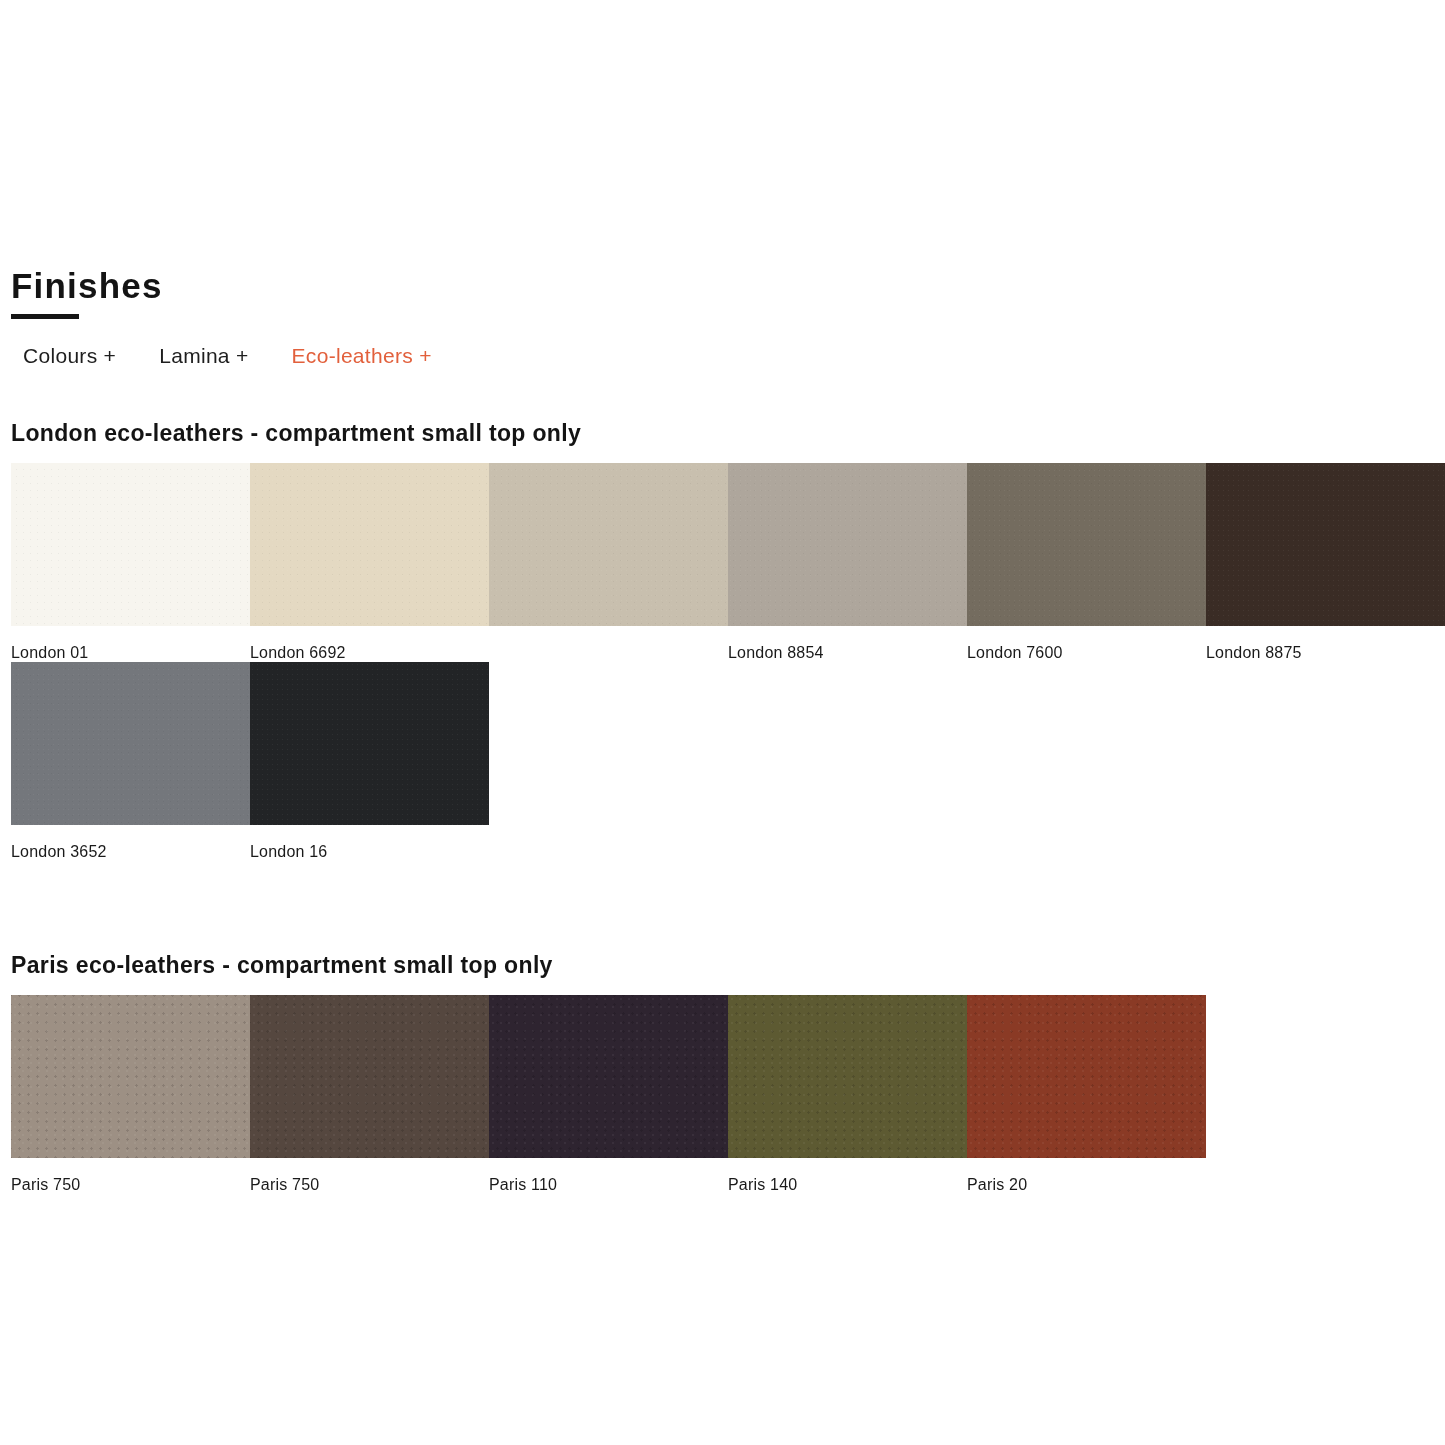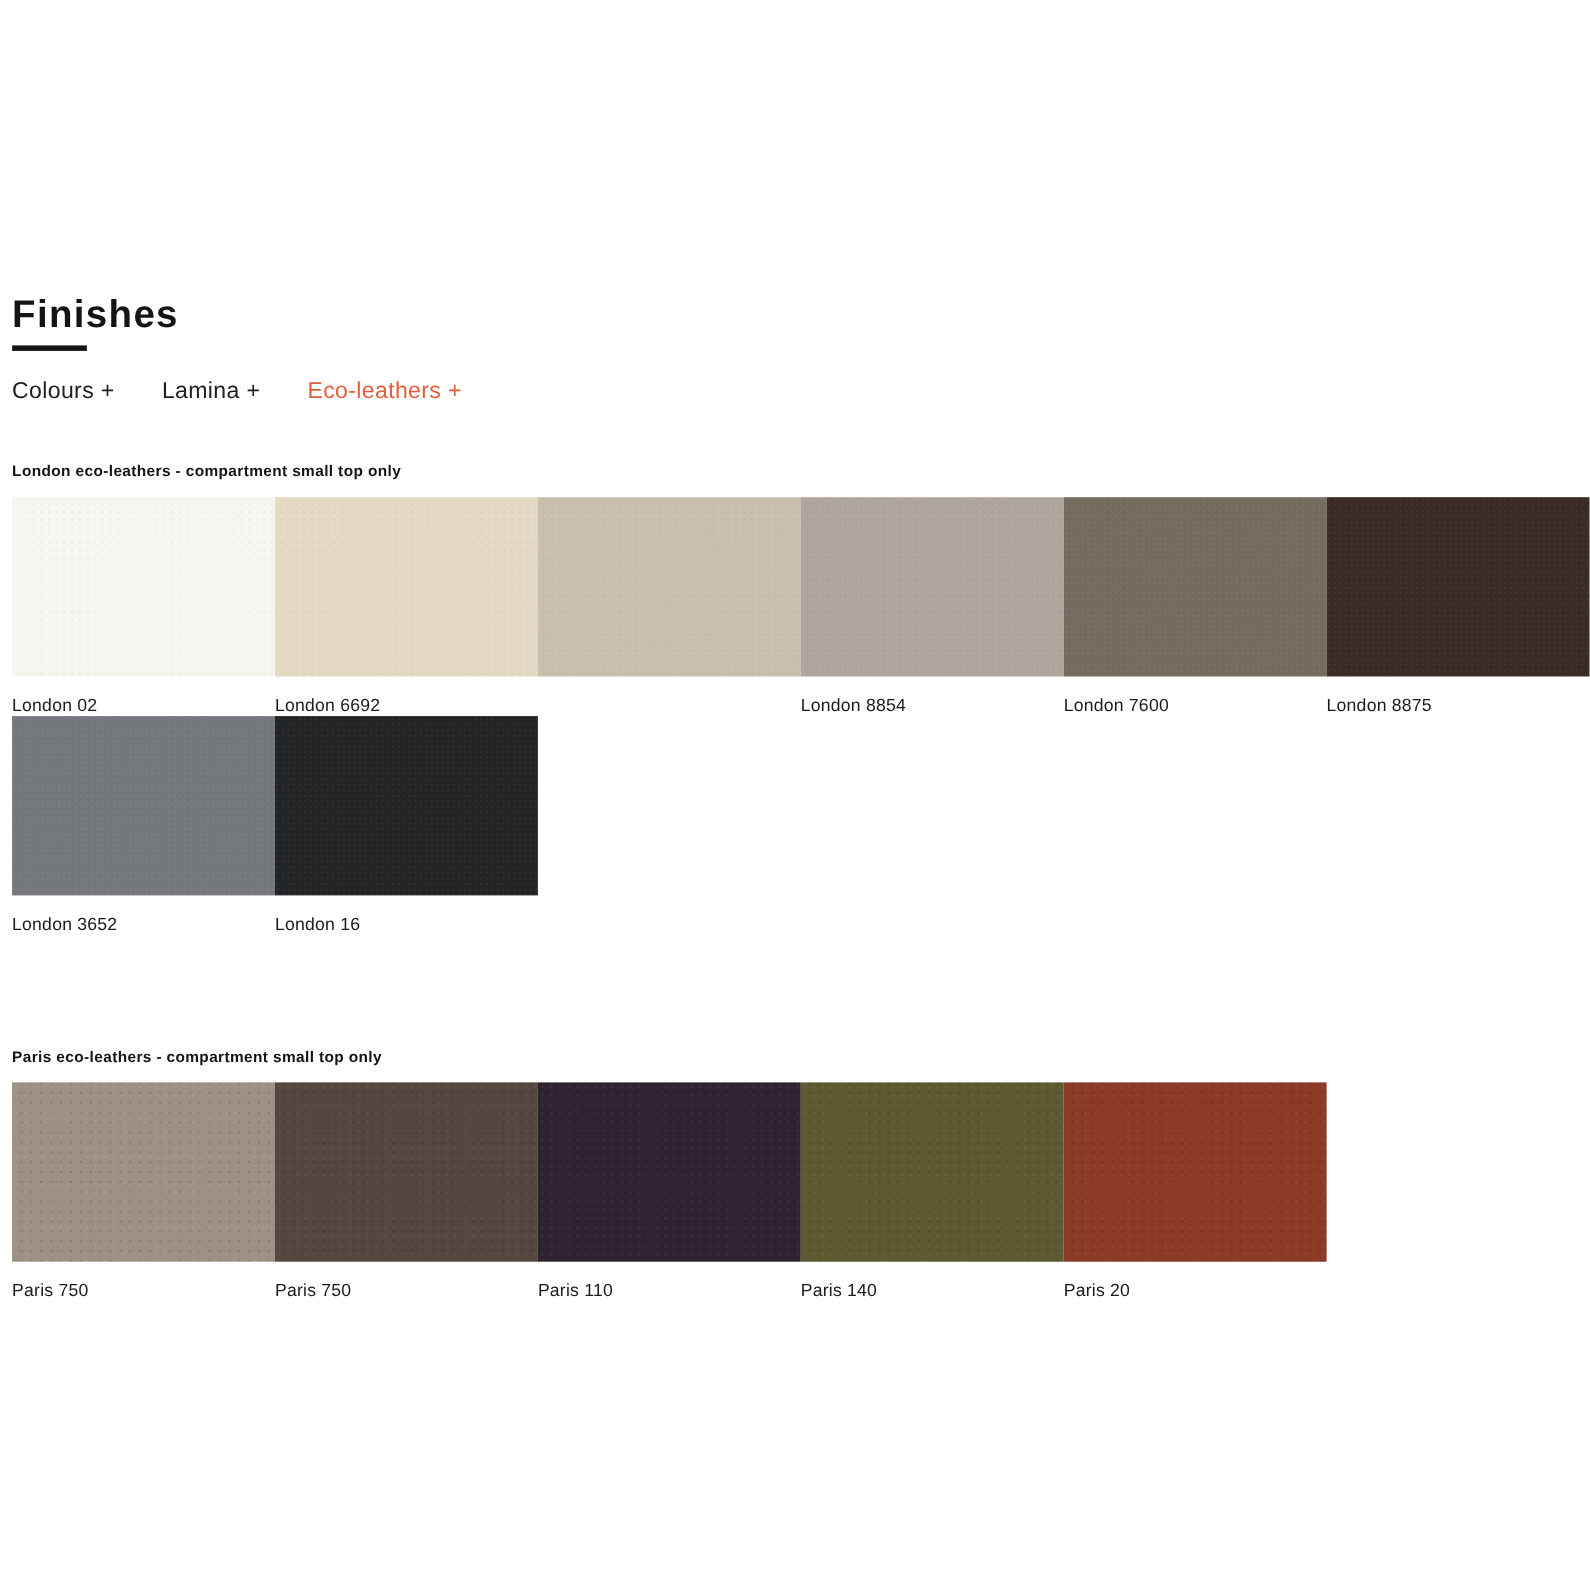--- a/index.html
+++ b/index.html
@@ -53,31 +53,32 @@
     top: 344px;
     display: flex;
     align-items: baseline;
   }
   .tab {
     font-size: 21px;
     letter-spacing: 0.3px;
     color: #1e1e1e;
     white-space: nowrap;
     cursor: pointer;
+    margin-left: 12px;
   }
   .tab + .tab { margin-left: 43px; }
   .tab.active { color: #e2603c; }
 
   
   .group { position: absolute; left: 11px; }
   #group-london { top: 420px; }
   #group-paris  { top: 952px; }
 
   .group-heading {
-    font-size: 14px;
+    font-size: 23px;
     font-weight: 700;
     letter-spacing: 0.35px;
     color: #141414;
     margin: 0 0 16px 0;
     white-space: nowrap;
   }
 
   .swatch-grid {
     display: flex;
     flex-wrap: wrap;
@@ -135,21 +136,21 @@
     <span class="tab">Lamina +</span>
     <span class="tab active" style="color: rgb(226, 96, 60);">Eco-leathers +</span>
   </nav>
 
   <section class="group" id="group-london">
     <h2 class="group-heading">London eco-leathers - compartment small top only</h2>
     <div class="swatch-grid">
 
       <div class="swatch-cell">
         <div class="swatch" style="background-color: rgb(247, 245, 239);"></div>
-        <div class="swatch-label">London 02</div>
+        <div class="swatch-label">London 01</div>
       </div>
       <div class="swatch-cell">
         <div class="swatch" style="background-color: rgb(228, 217, 194);"></div>
         <div class="swatch-label">London 6692</div>
       </div>
       <div class="swatch-cell">
         <div class="swatch" style="background-color: rgb(200, 191, 174);"></div>
       </div>
       <div class="swatch-cell">
         <div class="swatch" style="background-color: rgb(174, 166, 156);"></div>

